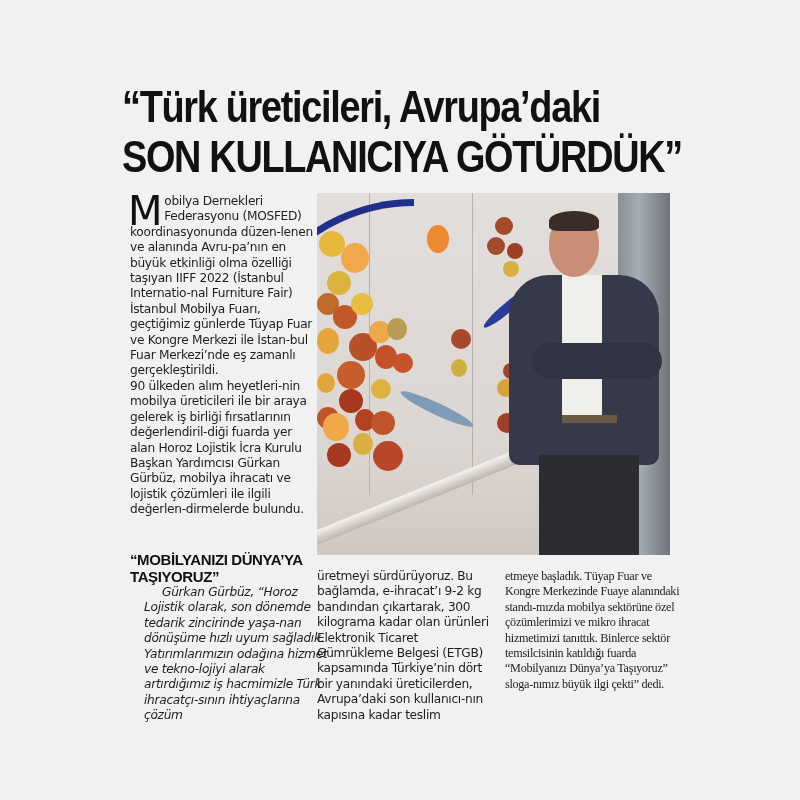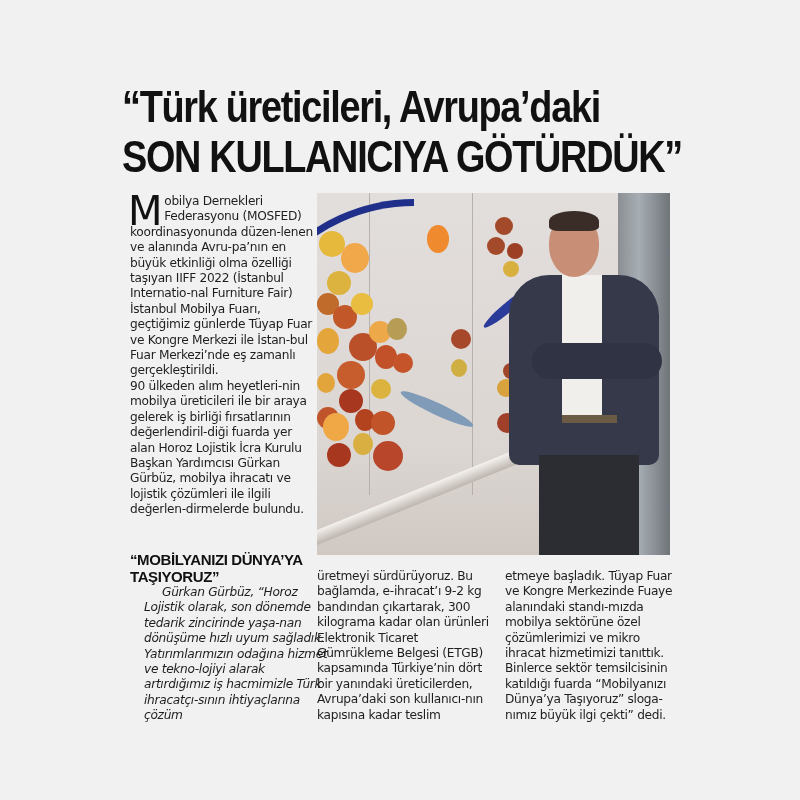--- a/index.html
+++ b/index.html
@@ -29,21 +29,21 @@
       position: absolute;
       font-family: "DejaVu Sans", sans-serif;
       font-size: 12.2px;
       line-height: 15.4px;
       letter-spacing: -0.3px;
       color: #1e1e1e;
     }
     .col p { margin: 0; }
     .col1 { left: 130px; top: 194px; width: 185px; }
     .col2 { left: 317px; top: 569px; width: 175px; }
-    .col3 { left: 505px; top: 569px; width: 175px; }
+    .col3 { left: 505px; top: 569px; width: 175px; font-family: Liberation Serif, serif; }
     .dropcap {
       float: left;
       font-family: "DejaVu Sans", sans-serif;
       font-size: 40px;
       line-height: 30px;
       margin: 2px 2px -2px -2px;
       color: #111;
     }
     .subhead {
       position: absolute;

